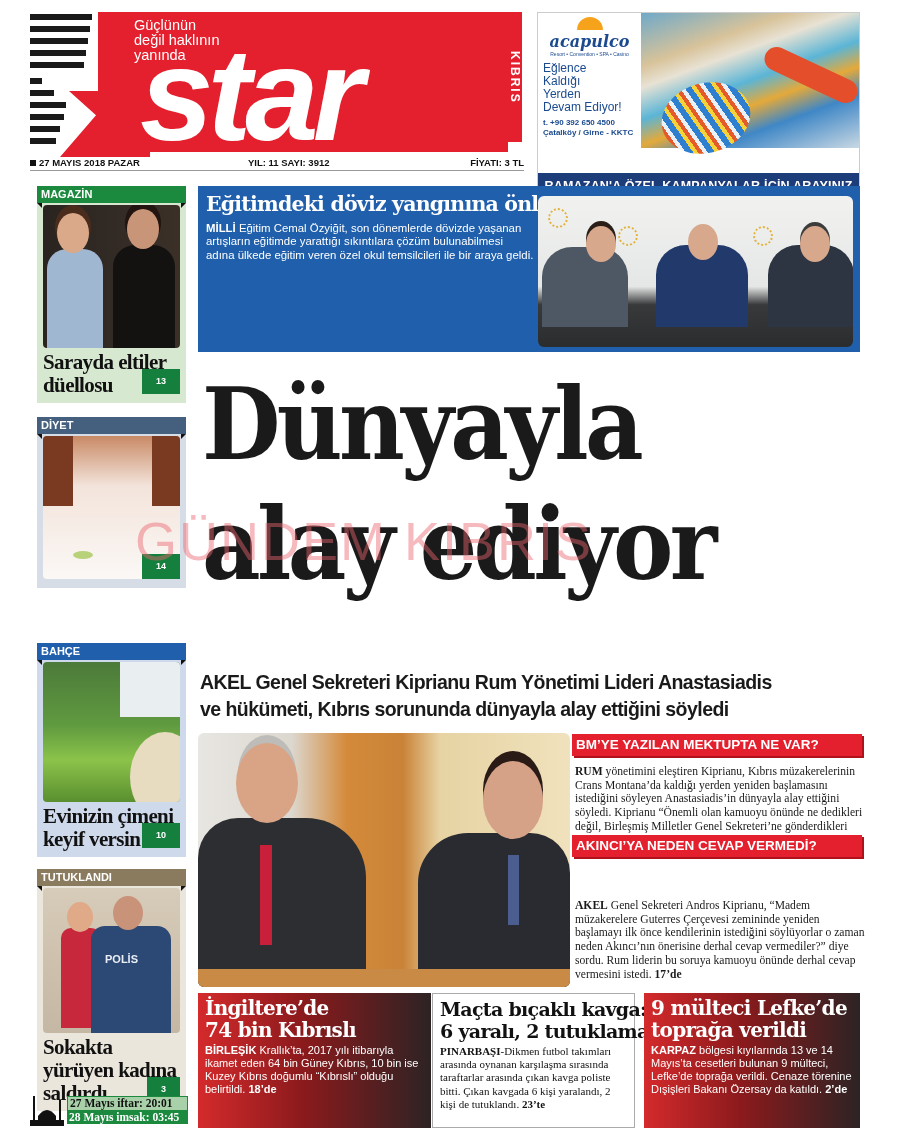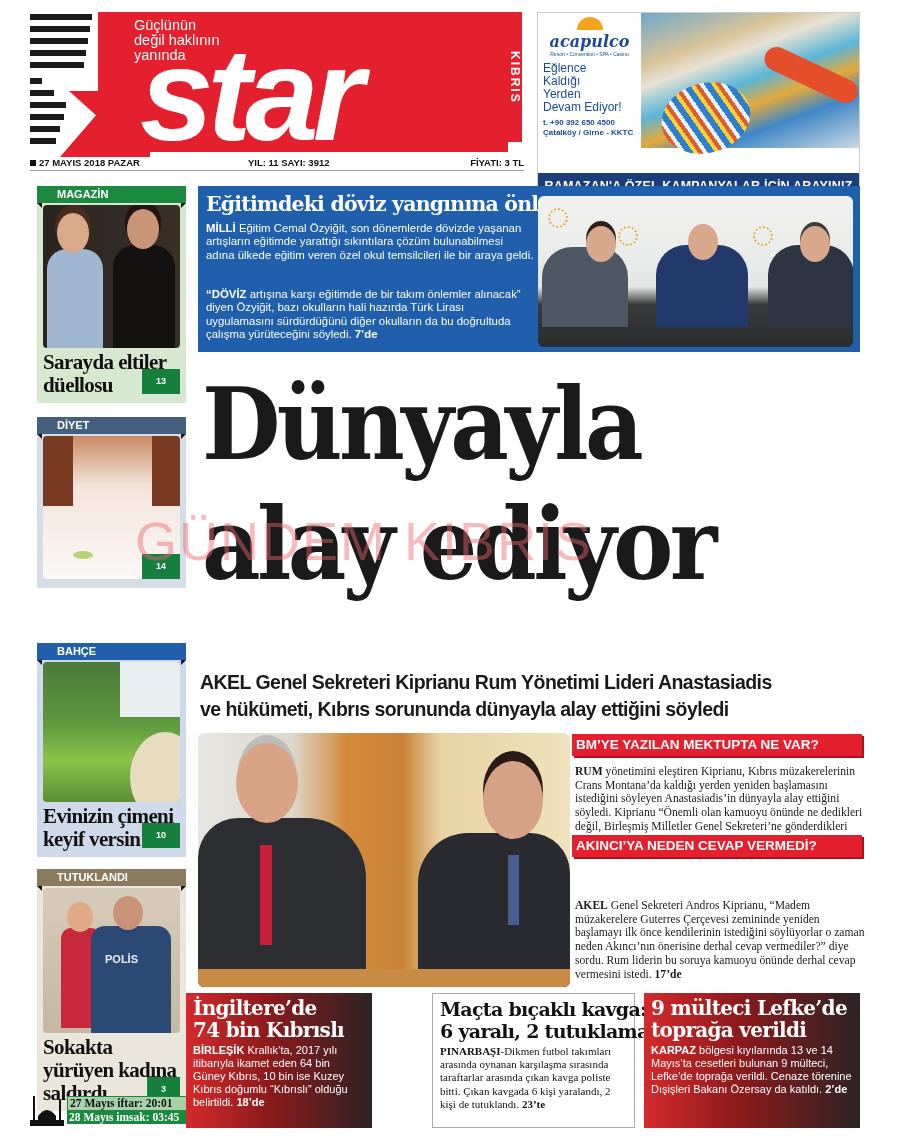--- a/index.html
+++ b/index.html
@@ -36,21 +36,21 @@
   .ad-photo { position: absolute; left: 103px; top: 0; right: 0; height: 135px;
     background: linear-gradient(160deg, #6fa9c9 0%, #d8c39a 25%, #e8e2d4 35%, #5bb5d6 50%, #e4a93a 62%, #3f87c6 75%, #c9d8e3 100%); }
   .ad-slide1 { position: absolute; left: 20px; top: 70px; width: 90px; height: 70px; border-radius: 50%;
     background: repeating-linear-gradient(70deg, #2f7fd0 0 6px, #f5d23a 6px 10px, #e55a2a 10px 14px, #e9f1f7 14px 18px); transform: rotate(-15deg); }
   .ad-slide2 { position: absolute; left: 120px; top: 50px; width: 100px; height: 24px; border-radius: 12px; background: #e44e2b; transform: rotate(25deg); }
   .ad-banner { position: absolute; left: 0; bottom: 0; width: 100%; height: 27px; background: #1d3d7a; color: #fff;
     font-weight: bold; font-size: 12.5px; text-align: center; line-height: 27px; letter-spacing: 0.2px; }
 
   
   .side-card { position: absolute; left: 37px; width: 149px; }
-  .side-label { height: 17px; color: #fff; font-size: 11px; font-weight: bold; padding-left: 20px; line-height: 17px; position: relative; }
+  .side-label { height: 17px; color: #fff; font-size: 11px; font-weight: bold; padding-left: 4px; line-height: 17px; position: relative; }
   .side-label::before, .side-label::after { content: ""; position: absolute; bottom: -5px; border-style: solid; }
   .side-label::before { left: 0; border-width: 0 5px 5px 0; border-color: transparent #111 transparent transparent; }
   .side-label::after { right: 0; border-width: 0 0 5px 5px; border-color: transparent transparent transparent #111; }
   .side-body { padding: 2px 6px 6px 6px; }
   .side-img { width: 100%; border-radius: 4px; position: relative; overflow: hidden; }
   .side-title { font-family: "Liberation Serif", serif; font-weight: bold; font-size: 21px; line-height: 23px; color: #111; margin-top: 3px; letter-spacing: -0.6px; position: relative; }
   .page-badge { position: absolute; right: 0; bottom: 3px; background: #15803d; color: #fff; font-family: "Liberation Sans", sans-serif;
     font-size: 9px; font-weight: bold; padding: 1px 14px; letter-spacing: 0; }
 
   .c-mag { top: 186px; } .c-mag .side-label { background: #1b8a3e; } .c-mag .side-body { background: #d7e8d0; }
@@ -126,21 +126,21 @@
   
   .qbar { position: absolute; left: 572px; width: 290px; height: 22px; background: #e5202e; color: #fff; font-weight: bold;
     font-size: 13.5px; line-height: 22px; padding-left: 4px; white-space: nowrap; box-shadow: 2px 2px 0 #b0121c; }
   .q1 { top: 734px; } .q2 { top: 835px; }
   .qtext { position: absolute; left: 575px; width: 290px; font-family: "Liberation Serif", serif; font-size: 11.6px; line-height: 13.7px; color: #1a1a1a; }
   .qt1 { top: 765px; } .qt2 { top: 899px; }
   .qtext b { font-weight: bold; }
 
   
   .bstory { position: absolute; top: 993px; height: 135px; padding: 4px 7px; }
-  .b1 { left: 186px; width: 186px; background: linear-gradient(90deg, #d42a2c 0%, #8b1a1c 45%, #2d2324 100%); color: #fff; }
+  .b1 { left: 198px; width: 233px; background: linear-gradient(90deg, #d42a2c 0%, #8b1a1c 45%, #2d2324 100%); color: #fff; }
   .b2 { left: 432px; width: 203px; background: #fff; border: 1px solid #aaa; color: #111; }
   .b3 { left: 644px; width: 216px; background: linear-gradient(90deg, #d42a2c 0%, #8b1a1c 45%, #2d2324 100%); color: #fff; }
   .b-head { font-family: "DejaVu Serif", serif; font-weight: bold; font-size: 20px; line-height: 22px; letter-spacing: -0.7px; white-space: nowrap; }
   .b2 .b-head { font-size: 19px; }
   .b-text { font-size: 11px; line-height: 13px; margin-top: 3px; }
   .b2 .b-text { font-family: "Liberation Serif", serif; font-size: 11px; line-height: 13.2px; }
   .b-text b { font-weight: bold; }
 </style>
 </head>
 <body>
@@ -268,21 +268,20 @@
   </svg>
   <div class="iftar-box">
     <div class="iftar-line1">27 Mayıs iftar: 20:01</div>
     <div class="iftar-line2">28 Mayıs imsak: 03:45</div>
   </div>
 </div>
 
 <div class="top-story">
   <div class="ts-head">Eğitimdeki döviz yangınına önlem</div>
   <div class="ts-p1"><b>MİLLİ</b><span> Eğitim Cemal Özyiğit, son dönemlerde dövizde yaşanan artışların eğitimde yarattığı sıkıntılara çözüm bulunabilmesi adına ülkede eğitim veren özel okul temsilcileri ile bir araya geldi.</span></div>
-  <div class="ts-p2"><b>“DÖVİZ</b><span> artışına karşı eğitimde de bir takım önlemler alınacak” diyen Özyiğit, bazı okulların hali hazırda Türk Lirası  uygulamasını sürdürdüğünü diğer okulların da bu doğrultuda çalışma yürüteceğini söyledi. </span><b>7’de</b></div>
   <div class="ts-photo">
     <div class="ts-logo" style="left:10px;top:12px"></div>
     <div class="ts-logo" style="left:80px;top:30px"></div>
     <div class="ts-logo" style="left:215px;top:30px"></div>
     <div class="ts-man ts-m1"></div>
       <div class="ts-man ts-m2"></div>
       <div class="ts-man ts-m3"></div>
     <div class="ts-head-c ts-h1"></div>
       <div class="ts-head-c ts-h2"></div>
       <div class="ts-head-c ts-h3"></div>

